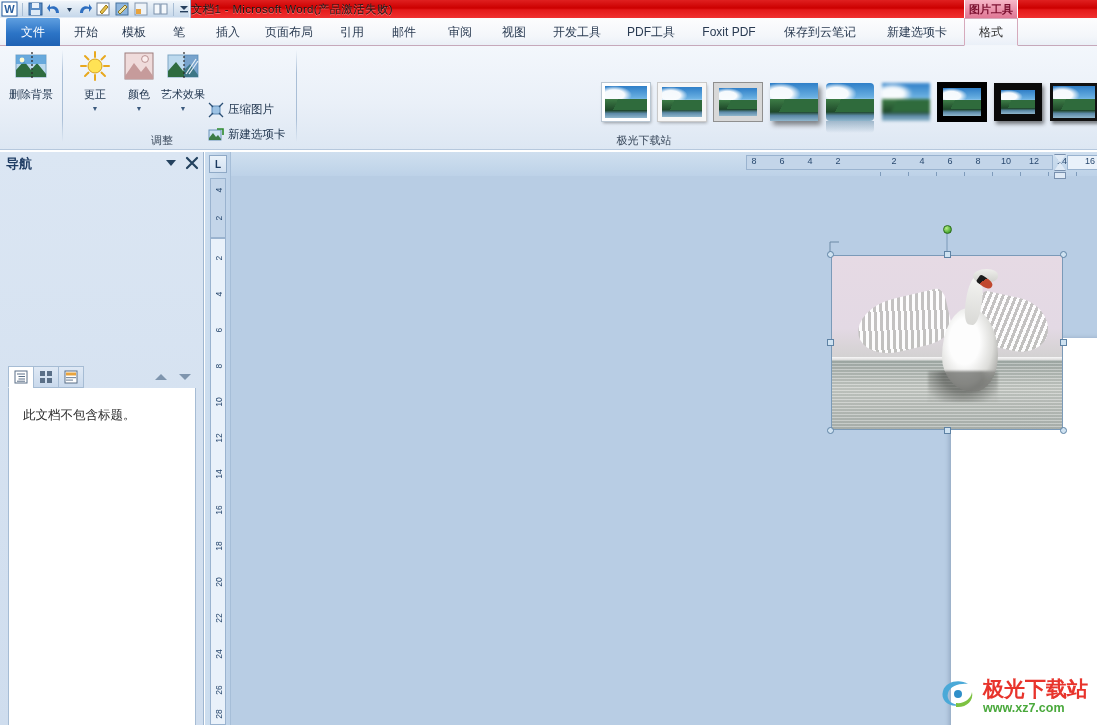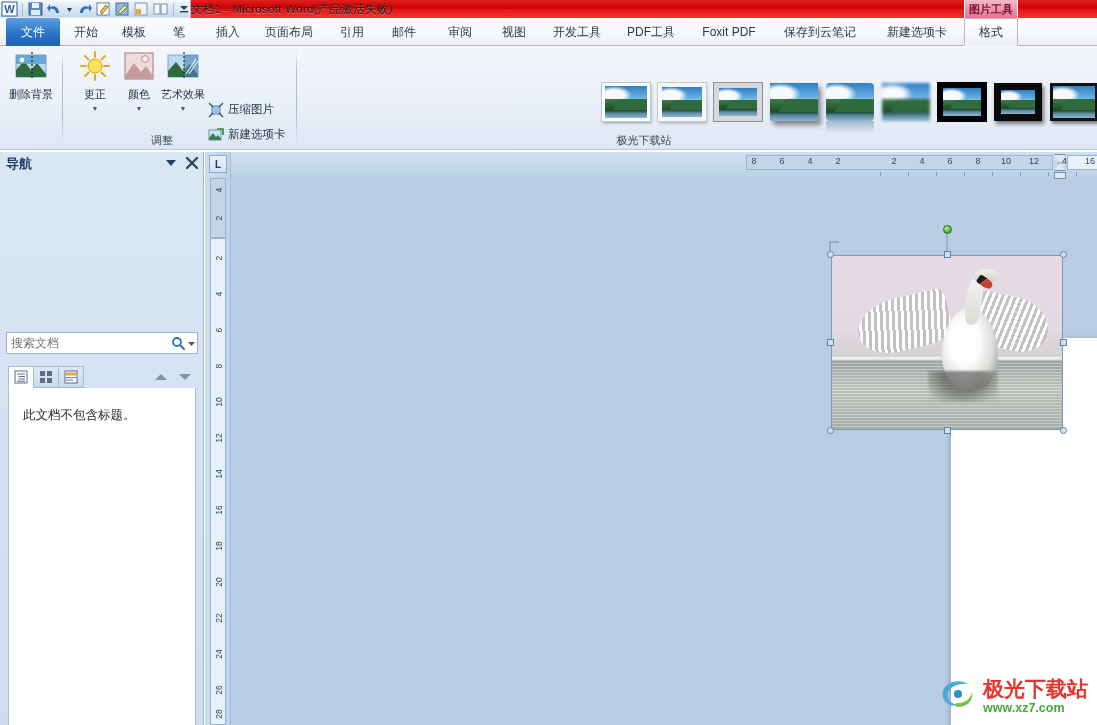--- a/index.html
+++ b/index.html
@@ -580,34 +580,20 @@
       <svg width="14" height="14" viewBox="0 0 14 14">
           <path d="M2 4 L12 4 L7 10 Z" fill="#24425f"></path>
         </svg>
     </div>
     <div class="nav-btn" style="left:185px;">
       <svg width="14" height="14" viewBox="0 0 14 14">
           <path d="M2 2 L12 12 M12 2 L2 12" stroke="#24425f" stroke-width="2.2" stroke-linecap="round"></path>
         </svg>
     </div>
 
-    <div class="nav-search">
-      <input type="text" placeholder="搜索文档" style="">
-      <span style="width:20px;display:flex;align-items:center;justify-content:center">
-        <svg width="14" height="14" viewBox="0 0 14 14">
-            <circle cx="6" cy="6" r="4" fill="none" stroke="#2f6fc0" stroke-width="1.8"></circle>
-            <line x1="9" y1="9" x2="13" y2="13" stroke="#2f6fc0" stroke-width="2" stroke-linecap="round"></line>
-          </svg>
-      </span>
-      <span style="width:12px;display:flex;align-items:center;justify-content:center">
-        <svg width="9" height="9" viewBox="0 0 9 9">
-            <path d="M1 3 L8 3 L4.5 7 Z" fill="#3d5a78"></path>
-          </svg>
-      </span>
-    </div>
 
     <div class="nav-tabs">
       <div class="ntab sel">
         <svg width="14" height="14" viewBox="0 0 14 14">
             <rect x="1" y="1" width="12" height="12" fill="#fff" stroke="#5a6f87"></rect>
             <g stroke="#5a6f87" stroke-width="1">
               <line x1="3" y1="4" x2="11" y2="4"></line>
               <line x1="4.5" y1="6.5" x2="11" y2="6.5"></line>
               <line x1="4.5" y1="9" x2="11" y2="9"></line>
               <line x1="3" y1="11.2" x2="11" y2="11.2"></line>

